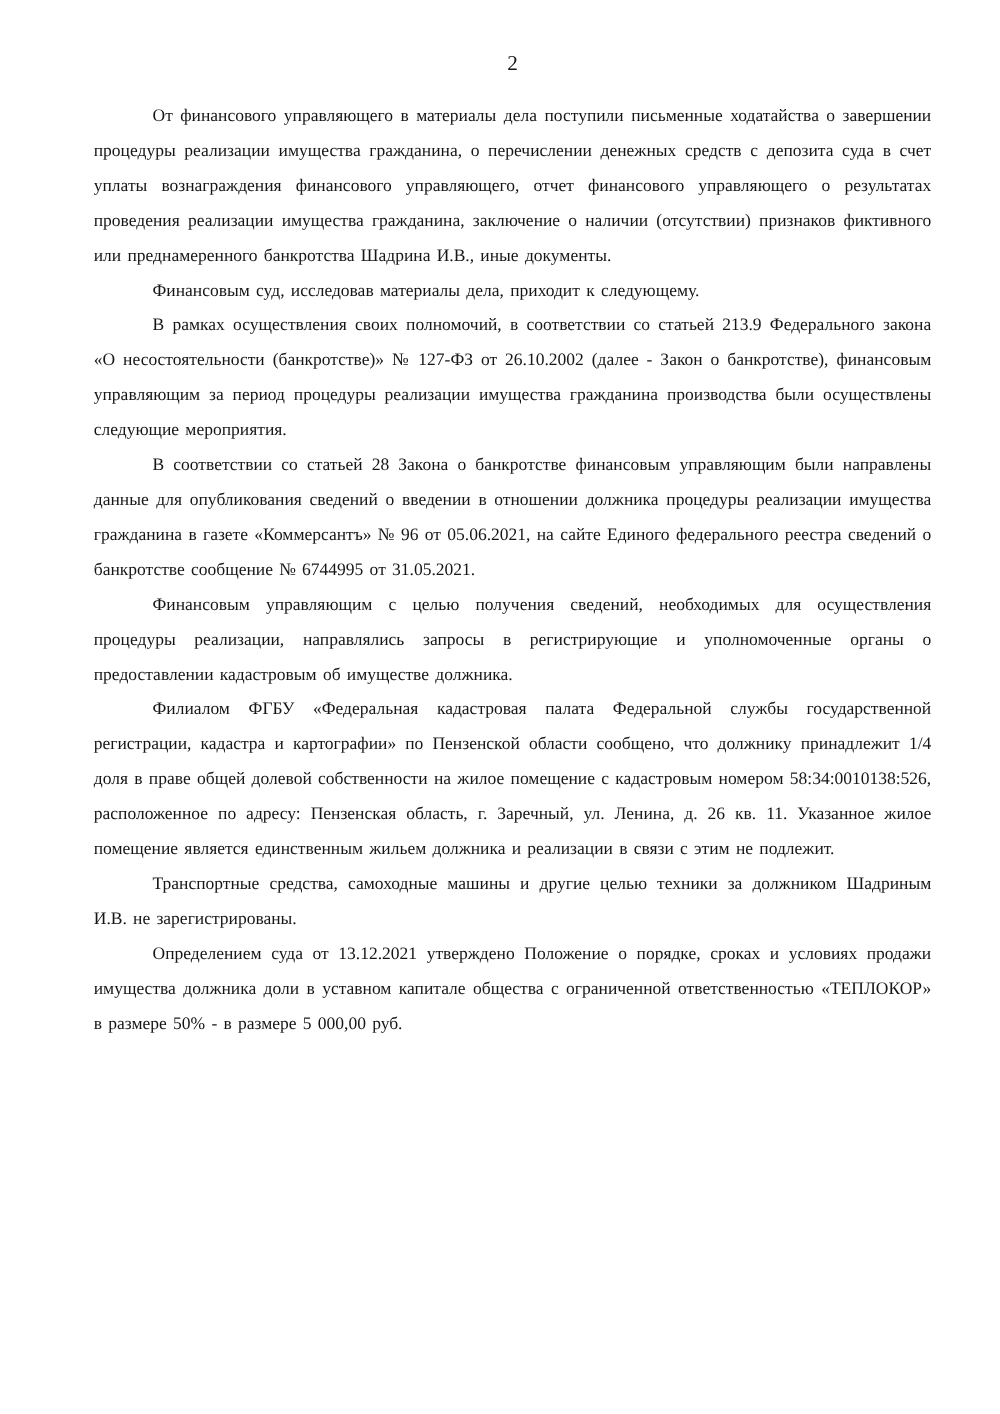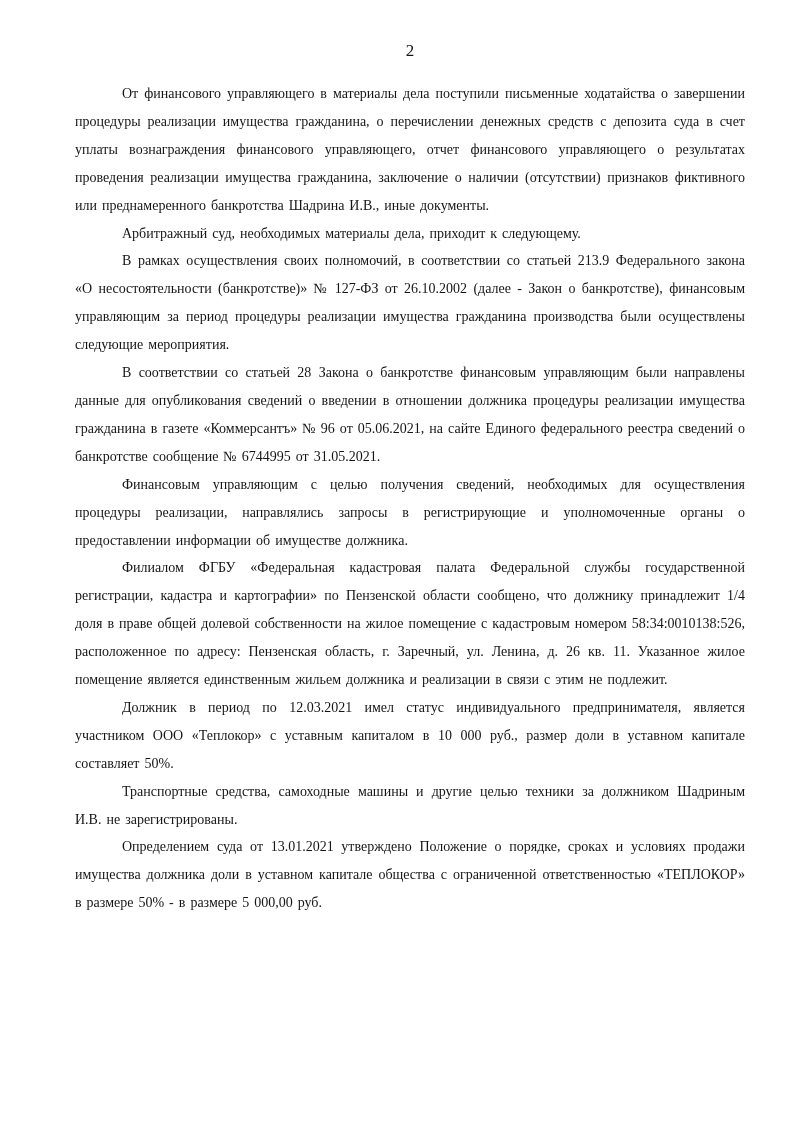--- a/index.html
+++ b/index.html
@@ -37,22 +37,21 @@
   }
 </style>
 </head>
 <body>
 
 <div class="page">
   <div class="page-number">2</div>
 
   <div class="body-text">
     <p class="para">От финансового управляющего в материалы дела поступили письменные ходатайства о завершении процедуры реализации имущества гражданина, о перечислении денежных средств с депозита суда в счет уплаты вознаграждения финансового управляющего, отчет финансового управляющего о результатах проведения реализации имущества гражданина, заключение о наличии (отсутствии) признаков фиктивного или преднамеренного банкротства Шадрина И.В., иные документы.</p>
-    <p class="para">Арбитражный суд, необходимых материалы дела, приходит к следующему.</p>
+    <p class="para">Финансовым суд, исследовав материалы дела, приходит к следующему.</p>
     <p class="para">В рамках осуществления своих полномочий, в соответствии со статьей 213.9 Федерального закона «О несостоятельности (банкротстве)» № 127-ФЗ от 26.10.2002 (далее - Закон о банкротстве), финансовым управляющим за период процедуры реализации имущества гражданина производства были осуществлены следующие мероприятия.</p>
     <p class="para">В соответствии со статьей 28 Закона о банкротстве финансовым управляющим были направлены данные для опубликования сведений о введении в отношении должника процедуры реализации имущества гражданина в газете «Коммерсантъ» № 96 от 05.06.2021, на сайте Единого федерального реестра сведений о банкротстве сообщение № 6744995 от 31.05.2021.</p>
-    <p class="para">Финансовым управляющим с целью получения сведений, необходимых для осуществления процедуры реализации, направлялись запросы в регистрирующие и уполномоченные органы о предоставлении информации об имуществе должника.</p>
+    <p class="para">Финансовым управляющим с целью получения сведений, необходимых для осуществления процедуры реализации, направлялись запросы в регистрирующие и уполномоченные органы о предоставлении кадастровым об имуществе должника.</p>
     <p class="para">Филиалом ФГБУ «Федеральная кадастровая палата Федеральной службы государственной регистрации, кадастра и картографии» по Пензенской области сообщено, что должнику принадлежит 1/4 доля в праве общей долевой собственности на жилое помещение с кадастровым номером 58:34:0010138:526, расположенное по адресу: Пензенская область, г. Заречный, ул. Ленина, д. 26 кв. 11. Указанное жилое помещение является единственным жильем должника и реализации в связи с этим не подлежит.</p>
-    <p class="para">Должник в период по 12.03.2021 имел статус индивидуального предпринимателя, является участником ООО «Теплокор» с уставным капиталом в 10 000 руб., размер доли в уставном капитале составляет 50%.</p>
     <p class="para">Транспортные средства, самоходные машины и другие целью техники за должником Шадриным И.В. не зарегистрированы.</p>
-    <p class="para">Определением суда от 13.01.2021 утверждено Положение о порядке, сроках и условиях продажи имущества должника доли в уставном капитале общества с ограниченной ответственностью «ТЕПЛОКОР» в размере 50% - в размере 5 000,00 руб.</p>
+    <p class="para">Определением суда от 13.12.2021 утверждено Положение о порядке, сроках и условиях продажи имущества должника доли в уставном капитале общества с ограниченной ответственностью «ТЕПЛОКОР» в размере 50% - в размере 5 000,00 руб.</p>
   </div>
 </div>
 
 </body></html>

